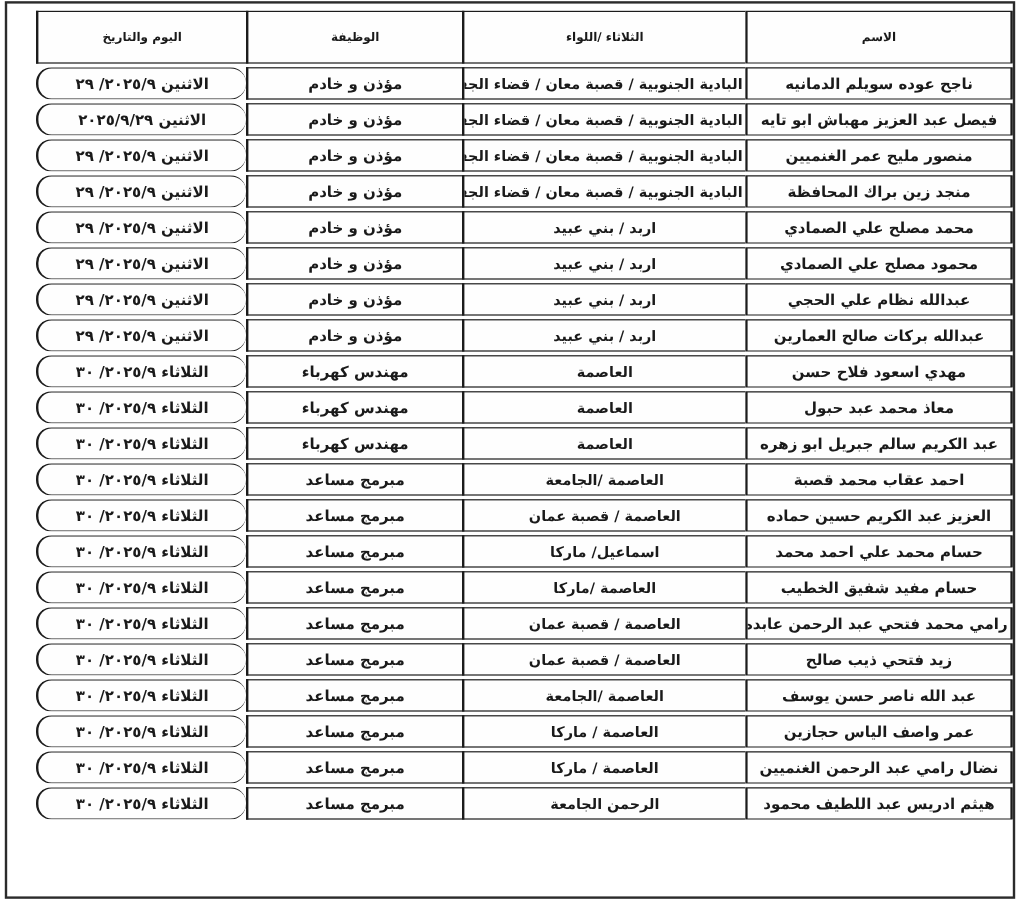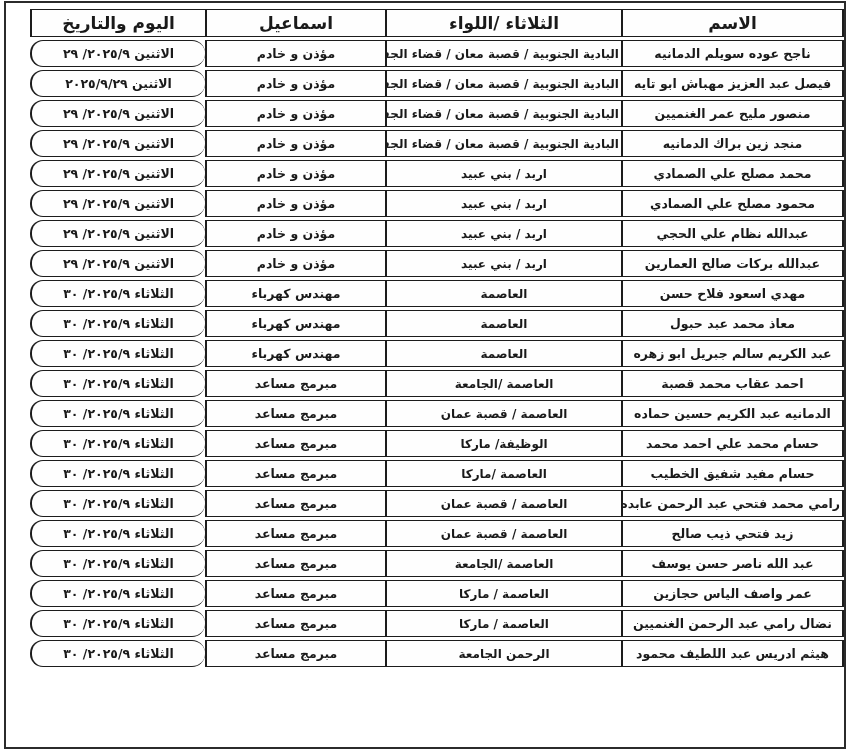--- a/index.html
+++ b/index.html
@@ -45,22 +45,22 @@
     text-align: center;
     vertical-align: middle;
     white-space: nowrap;
     overflow: hidden;
     padding: 0 2px;
   }
   .roster-table tr > *:first-child {
     border-right: 2px solid #1c1c1c;
   }
   .roster-table th {
-    height: 28px;
-    font-size: 17px;
+    height: 44px;
+    font-size: 10px;
   }
   .roster-table td {
     height: 27px;
     font-size: 12.5px;
   }
   td.cell-gov { font-size: 12px; }
   td.cell-date { font-size: 12.5px; border-radius: 13px; }
   .date-num { direction: ltr; unicode-bidi: isolate; display: inline-block; }
 </style>
 </head>
@@ -72,21 +72,21 @@
   <colgroup>
     <col style="width:223px">
     <col style="width:236px">
     <col style="width:180px">
     <col style="width:175px">
   </colgroup>
   <thead>
     <tr>
       <th>الاسم</th>
       <th>الثلاثاء /اللواء</th>
-      <th>اسماعيل</th>
+      <th>الوظيفة</th>
       <th>اليوم والتاريخ</th>
     </tr>
   </thead>
   <tbody>
       <tr>
         <td class="cell-name">ناجح عوده سويلم الدمانيه</td>
         <td class="cell-gov">البادية الجنوبية / قصبة معان / قضاء الجفر</td>
         <td class="cell-job">مؤذن و خادم</td>
         <td class="cell-date"><span>الاثنين</span> <span class="date-num" dir="ltr">٢٠٢٥/٩/ ٢٩</span></td>
       </tr>
@@ -96,21 +96,21 @@
         <td class="cell-job">مؤذن و خادم</td>
         <td class="cell-date"><span>الاثنين</span> <span class="date-num" dir="ltr">٢٠٢٥/٩/٢٩</span></td>
       </tr>
       <tr>
         <td class="cell-name">منصور مليح عمر الغنميين</td>
         <td class="cell-gov">البادية الجنوبية / قصبة معان / قضاء الجفر</td>
         <td class="cell-job">مؤذن و خادم</td>
         <td class="cell-date"><span>الاثنين</span> <span class="date-num" dir="ltr">٢٠٢٥/٩/ ٢٩</span></td>
       </tr>
       <tr>
-        <td class="cell-name">منجد زين براك الدمانيه</td>
+        <td class="cell-name">منجد زين براك المحافظة</td>
         <td class="cell-gov">البادية الجنوبية / قصبة معان / قضاء الجفر</td>
         <td class="cell-job">مؤذن و خادم</td>
         <td class="cell-date"><span>الاثنين</span> <span class="date-num" dir="ltr">٢٠٢٥/٩/ ٢٩</span></td>
       </tr>
       <tr>
         <td class="cell-name">محمد مصلح علي الصمادي</td>
         <td class="cell-gov">اربد / بني عبيد</td>
         <td class="cell-job">مؤذن و خادم</td>
         <td class="cell-date"><span>الاثنين</span> <span class="date-num" dir="ltr">٢٠٢٥/٩/ ٢٩</span></td>
       </tr>
@@ -150,28 +150,28 @@
         <td class="cell-job">مهندس كهرباء</td>
         <td class="cell-date"><span>الثلاثاء</span> <span class="date-num" dir="ltr">٢٠٢٥/٩/ ٣٠</span></td>
       </tr>
       <tr>
         <td class="cell-name">احمد عقاب محمد قصبة</td>
         <td class="cell-gov">العاصمة /الجامعة</td>
         <td class="cell-job">مبرمج مساعد</td>
         <td class="cell-date"><span>الثلاثاء</span> <span class="date-num" dir="ltr">٢٠٢٥/٩/ ٣٠</span></td>
       </tr>
       <tr>
-        <td class="cell-name">الدمانيه عبد الكريم حسين حماده</td>
+        <td class="cell-name">العزيز عبد الكريم حسين حماده</td>
         <td class="cell-gov">العاصمة / قصبة عمان</td>
         <td class="cell-job">مبرمج مساعد</td>
         <td class="cell-date"><span>الثلاثاء</span> <span class="date-num" dir="ltr">٢٠٢٥/٩/ ٣٠</span></td>
       </tr>
       <tr>
         <td class="cell-name">حسام محمد علي احمد محمد</td>
-        <td class="cell-gov">الوظيفة/ ماركا</td>
+        <td class="cell-gov">اسماعيل/ ماركا</td>
         <td class="cell-job">مبرمج مساعد</td>
         <td class="cell-date"><span>الثلاثاء</span> <span class="date-num" dir="ltr">٢٠٢٥/٩/ ٣٠</span></td>
       </tr>
       <tr>
         <td class="cell-name">حسام مفيد شفيق الخطيب</td>
         <td class="cell-gov">العاصمة /ماركا</td>
         <td class="cell-job">مبرمج مساعد</td>
         <td class="cell-date"><span>الثلاثاء</span> <span class="date-num" dir="ltr">٢٠٢٥/٩/ ٣٠</span></td>
       </tr>
       <tr>

